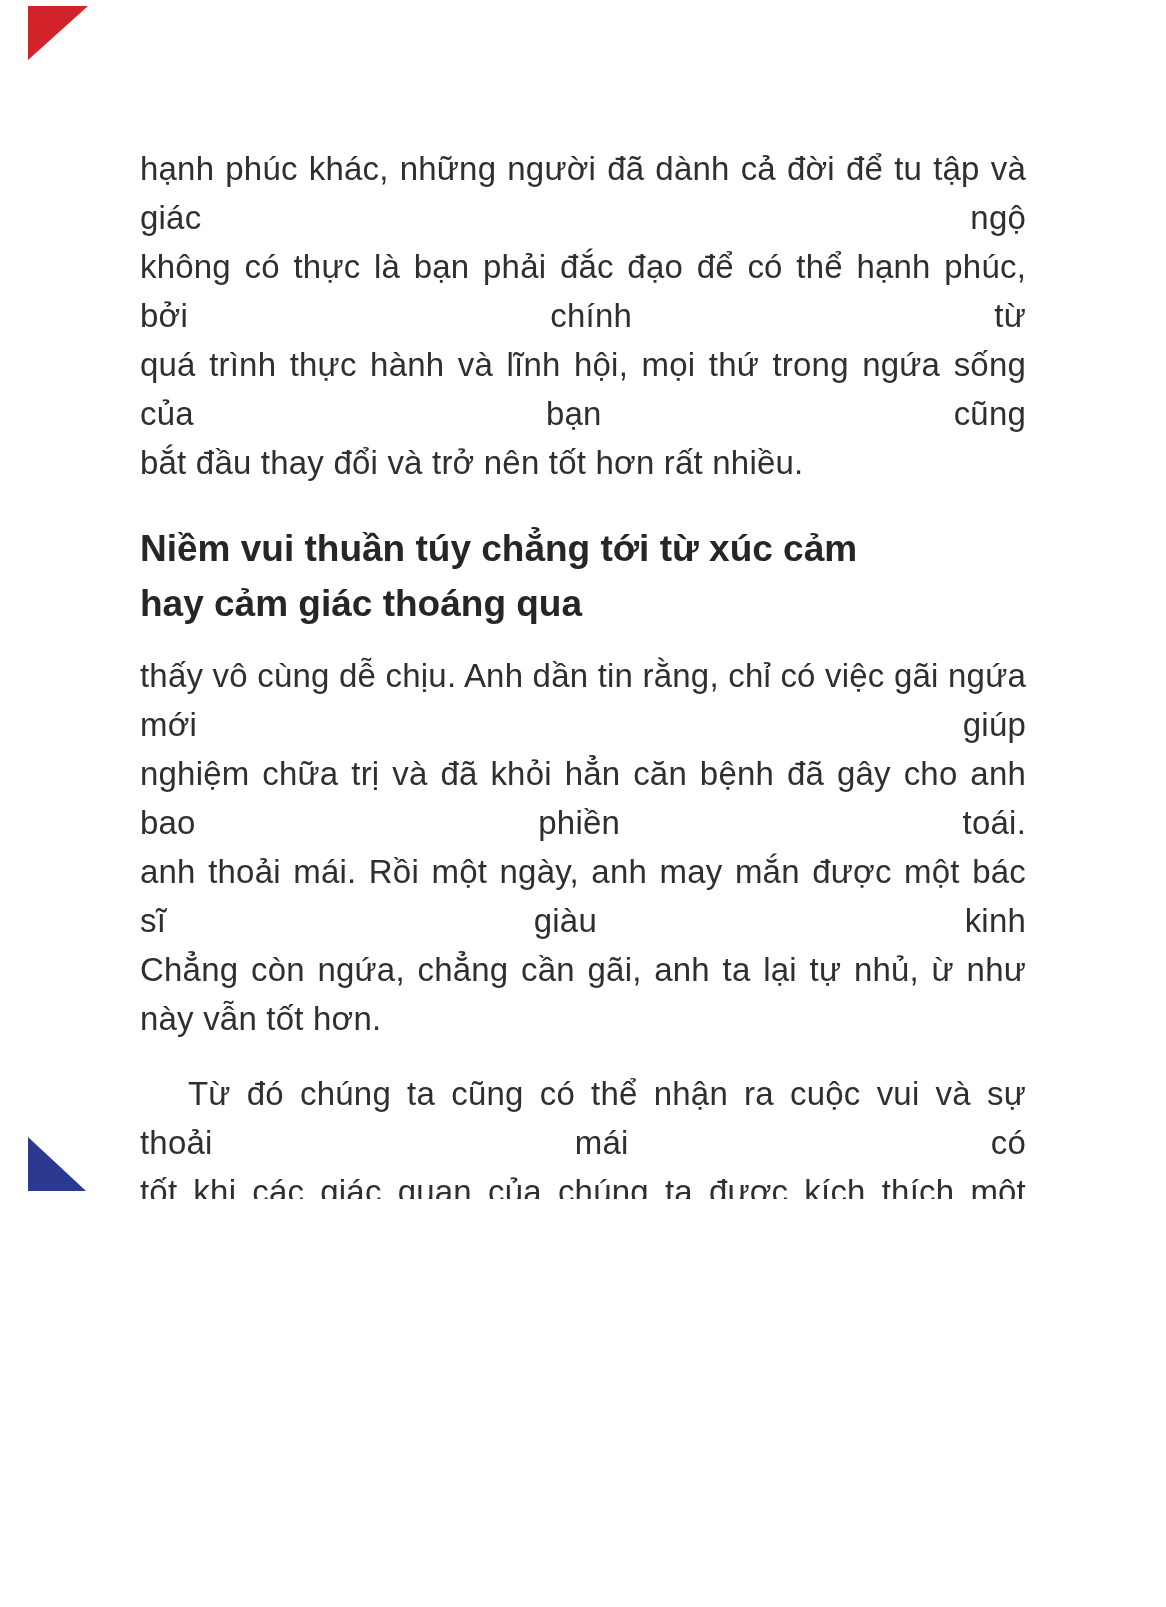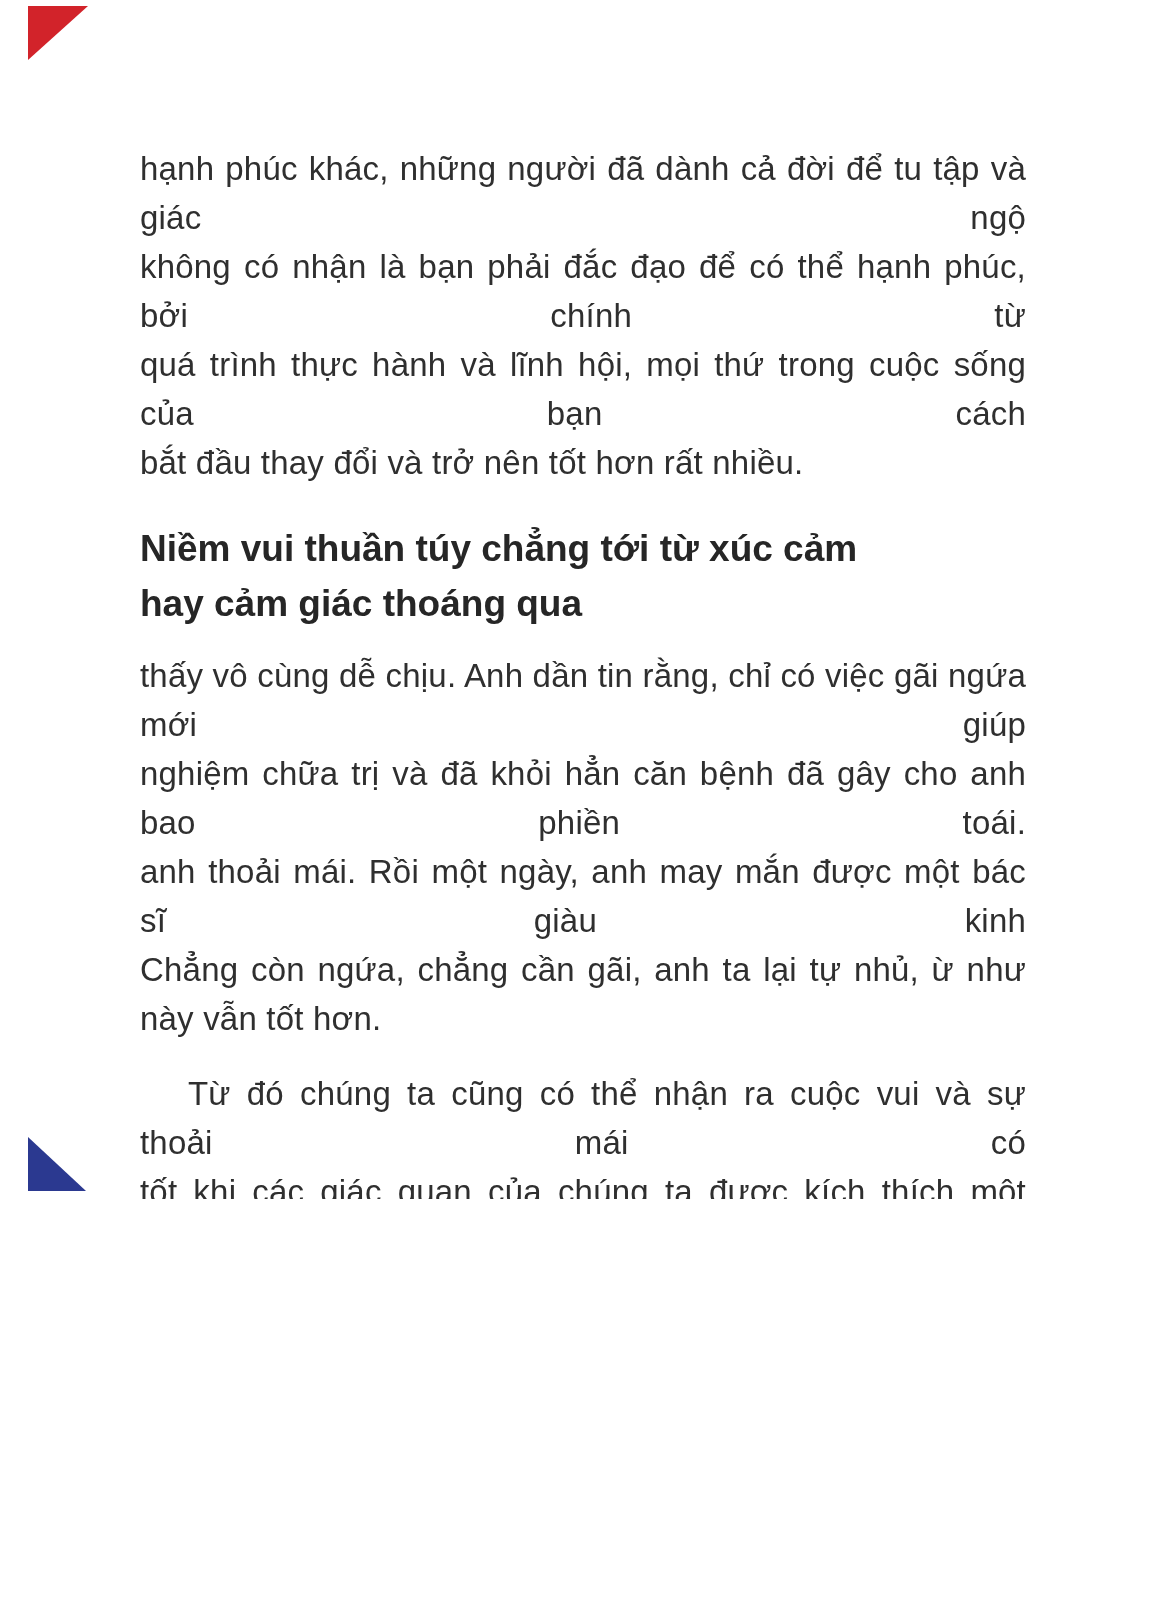--- a/index.html
+++ b/index.html
@@ -73,22 +73,22 @@
 
 <div class="page">
 
   <div class="corner-triangle top-left" style="background: rgb(210, 35, 42);"></div>
 
   <div class="corner-triangle bottom-left" style="background: rgb(43, 57, 144);"></div>
 
   <main class="text-column" id="content">
       <div class="paragraph">
         <div class="line">hạnh phúc khác, những người đã dành cả đời để tu tập và giác ngộ</div>
-        <div class="line">không có nhận là bạn phải đắc đạo để có thể hạnh phúc, bởi chính từ</div>
-        <div class="line">quá trình thực hành và lĩnh hội, mọi thứ trong cuộc sống của bạn cách</div>
+        <div class="line">không có thực là bạn phải đắc đạo để có thể hạnh phúc, bởi chính từ</div>
+        <div class="line">quá trình thực hành và lĩnh hội, mọi thứ trong ngứa sống của bạn cũng</div>
         <div class="line last">bắt đầu thay đổi và trở nên tốt hơn rất nhiều.</div>
       </div>
       <h2 class="section-heading">
         <div class="heading-line">Niềm vui thuần túy chẳng tới từ xúc cảm</div>
         <div class="heading-line">hay cảm giác thoáng qua</div>
       </h2>
       <div class="paragraph">
         <div class="line">thấy vô cùng dễ chịu. Anh dần tin rằng, chỉ có việc gãi ngứa mới giúp</div>
         <div class="line">nghiệm chữa trị và đã khỏi hẳn căn bệnh đã gây cho anh bao phiền toái.</div>
         <div class="line">anh thoải mái. Rồi một ngày, anh may mắn được một bác sĩ giàu kinh</div>

